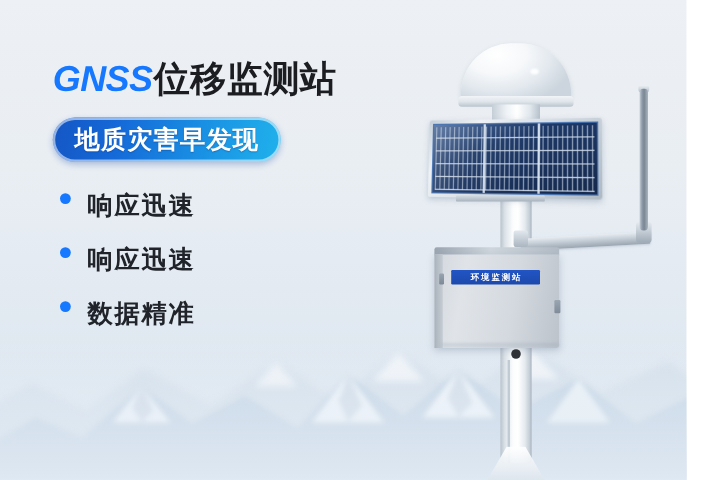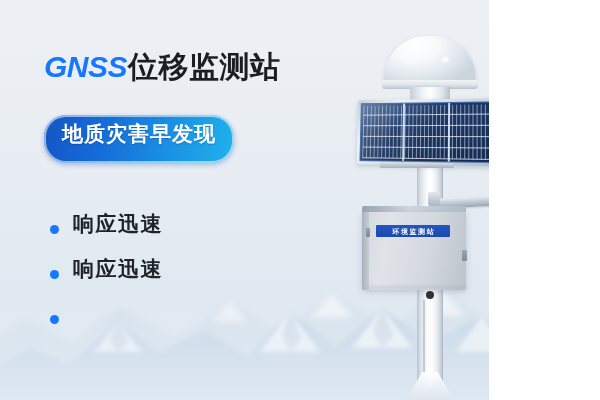--- a/index.html
+++ b/index.html
@@ -2,21 +2,21 @@
 <html><head>
 <meta charset="utf-8">
 <style>
   html, body {
     margin: 0;
     padding: 0;
     background: #ffffff;
   }
   #stage {
     position: relative;
-    width: 489px;
+    width: 572px;
     height: 400px;
     overflow: hidden;
     font-family: "Liberation Sans", "DejaVu Sans", sans-serif;
     background: linear-gradient(180deg, #eef1f5 0%, #e9edf2 40%, #e4eaf1 70%, #dfe7ef 100%);
   }
 
   
   .sky {
     position: absolute;
     left: 0; top: 0; right: 0; bottom: 0;
@@ -73,23 +73,23 @@
     color: #1677ff;
     font-style: italic;
     letter-spacing: -.5px;
     margin-right: 1px;
   }
   .headline .hl-cn {
     color: #1b1d21;
   }
 
   .badge {
-    margin-top: 33px;
+    margin-top: 16px;
     display: inline-block;
-    padding: 8px 18px 19px 18px;
+    padding: 8px 18px 8px 18px;
     border-radius: 22px;
     background: linear-gradient(100deg, #1456c4 0%, #1569d8 28%, #1a93e4 68%, #20b2ec 100%);
     box-shadow: inset 0 0 0 2px rgba(255,255,255,.55),
                 0 2px 5px rgba(20,70,160,.30);
     position: relative;
   }
   .badge-text {
     display: block;
     color: #ffffff;
     font-size: 21px;
@@ -100,21 +100,21 @@
     text-shadow: 0 1px 1px rgba(8,50,120,.35);
   }
 
   .feature-list {
     list-style: none;
     margin: 26px 0 0 6px;
     padding: 0;
   }
   .feature-item {
     display: flex;
-    align-items: flex-end;
+    align-items: flex-start;
     height: 45px;
   }
   .bullet-dot {
     width: 9px;
     height: 9px;
     border-radius: 50%;
     background: #1677ff;
     flex: none;
     margin-right: 14px;
   }
@@ -456,20 +456,21 @@
       <li class="feature-item">
         <span class="bullet-dot"></span>
         <span class="feature-label">响应迅速</span>
       </li>
       <li class="feature-item">
         <span class="bullet-dot"></span>
         <span class="feature-label">响应迅速</span>
       </li>
       <li class="feature-item">
         <span class="bullet-dot"></span>
+        <span class="feature-label">数据精准</span>
       </li>
     </ul>
   </div>
 
   <div class="device">
 
     <div class="pole"></div>
     <div class="pole-seam"></div>
     <div class="pole-base"></div>
 

